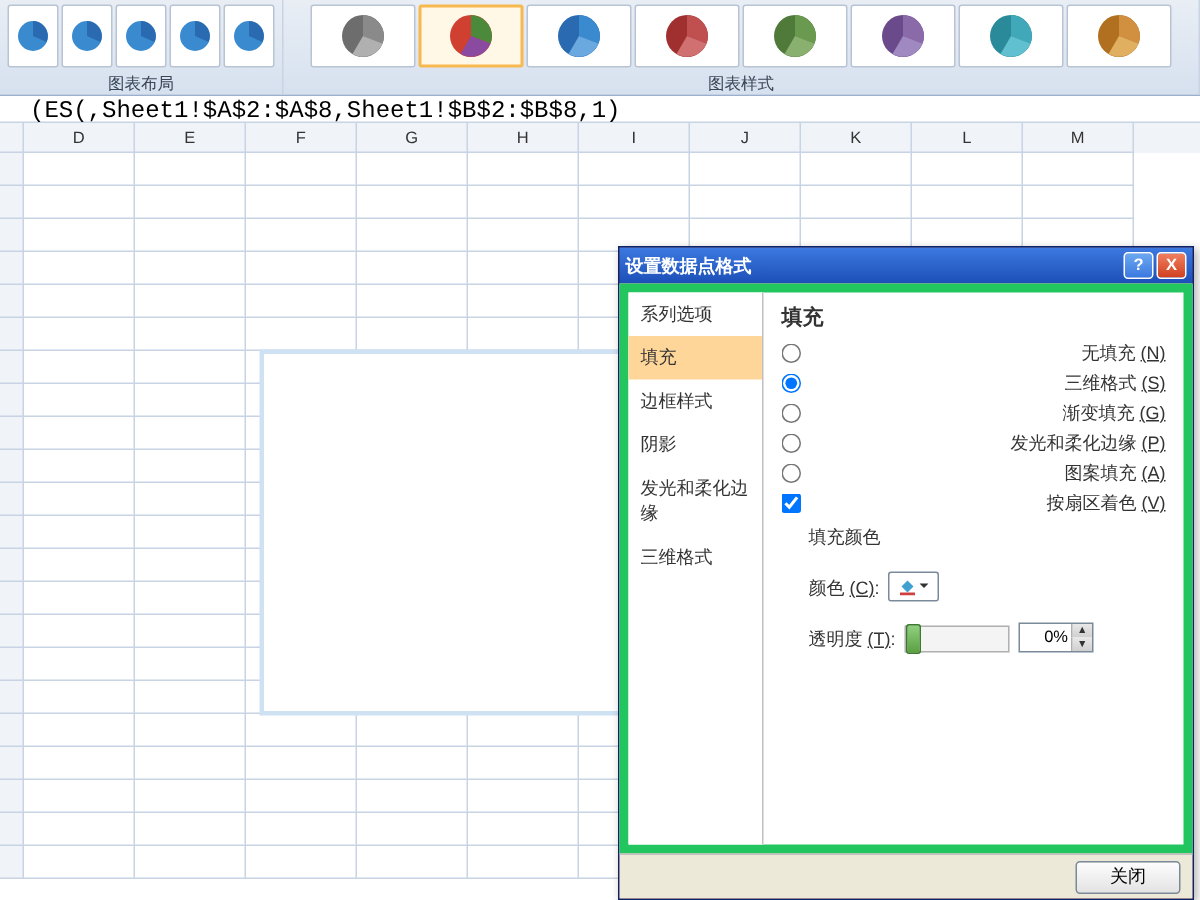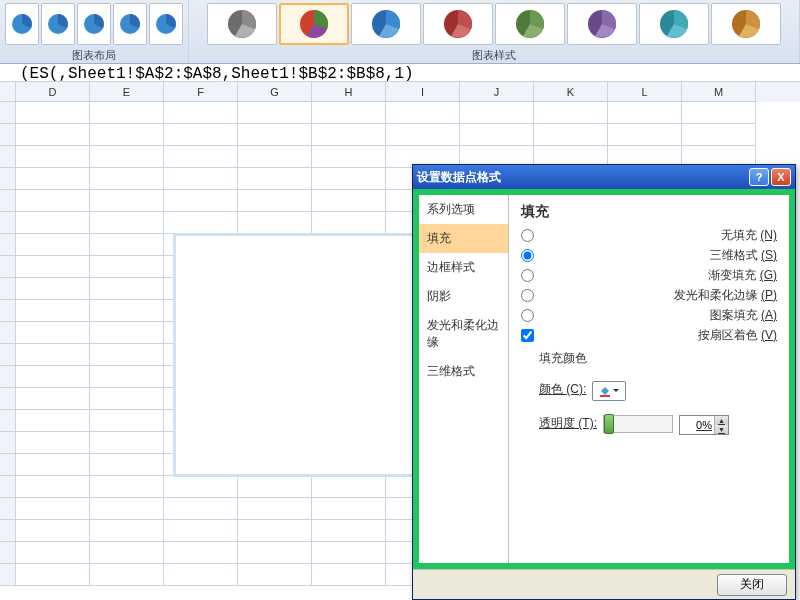--- a/index.html
+++ b/index.html
@@ -46,21 +46,21 @@
 .nav-item { padding: 6px 8px; font-size: 12px; color: #333; cursor: pointer; border-bottom: 0; }
 .nav-item.sel { background: #ffd69a; }
 
 .dlg-content { flex: 1; padding: 8px 12px; font-size: 12px; color: #333; }
 .dlg-content h3 { font-size: 14px; font-weight: bold; margin-bottom: 6px; }
 .radio-row, .check-row { display: flex; align-items: center; gap: 0; margin: 3px 0; font-size: 12px; justify-content: space-between; }
 .radio-row input, .check-row input { margin: 0; }
 .access { text-decoration: underline; }
 .sub-group { margin-left: 18px; margin-top: 4px; padding-top: 2px; }
 .sub-label { font-size: 12px; margin-bottom: 4px; }
-.field-row { display: flex; align-items: flex-start; gap: 6px; margin: 14px 0; text-decoration: underline; }
+.field-row { display: flex; align-items: flex-end; gap: 6px; margin: 14px 0; }
 .color-btn { width: 34px; height: 20px; border: 1px solid #7a8a9a; background: #fff; display: inline-flex; align-items: center; justify-content: center; gap: 2px; border-radius: 2px; }
 .slider { width: 70px; height: 18px; border: 1px solid #b0b0b0; background: #f4f4f4; position: relative; }
 .slider-thumb { position: absolute; left: 0; top: -2px; width: 10px; height: 20px; background: linear-gradient(#8fd080,#5aa040); border: 1px solid #3a7a2a; border-radius: 2px; }
 .spinner { display: flex; align-items: center; border: 1px solid #7a8a9a; height: 20px; background: #fff; }
 .spinner input { width: 34px; border: none; font-size: 11px; text-align: right; padding: 0 2px; }
 .spinner .arrows { display: flex; flex-direction: column; }
 .spinner .arrows span { width: 14px; height: 9px; background: linear-gradient(#e8e8e8,#d0d0d0); border-left: 1px solid #b0b0b0; font-size: 7px; line-height: 9px; text-align: center; cursor: pointer; }
 
 .dlg-footer { height: 30px; background: #ece9d8; border-top: 1px solid #c0c0c0; display: flex; align-items: center; justify-content: flex-end; padding: 0 8px; }
 .btn { min-width: 70px; height: 22px; background: linear-gradient(#fdfdfd,#e3e3e3); border: 1px solid #7a8a9a; border-radius: 3px; font-size: 12px; cursor: pointer; }

